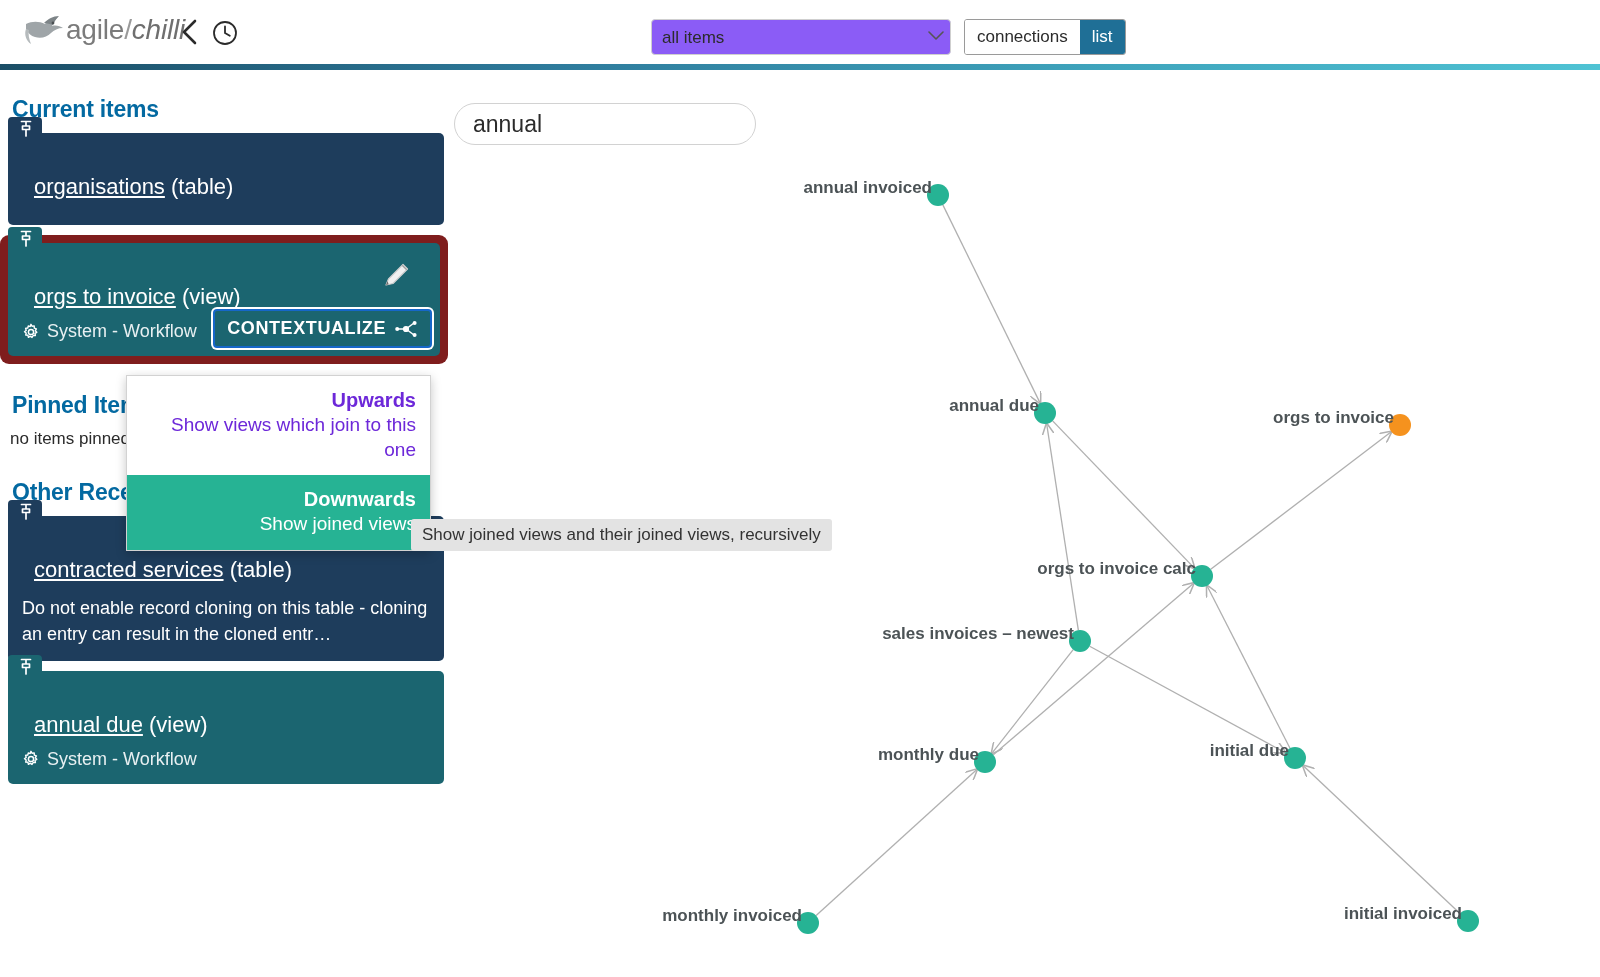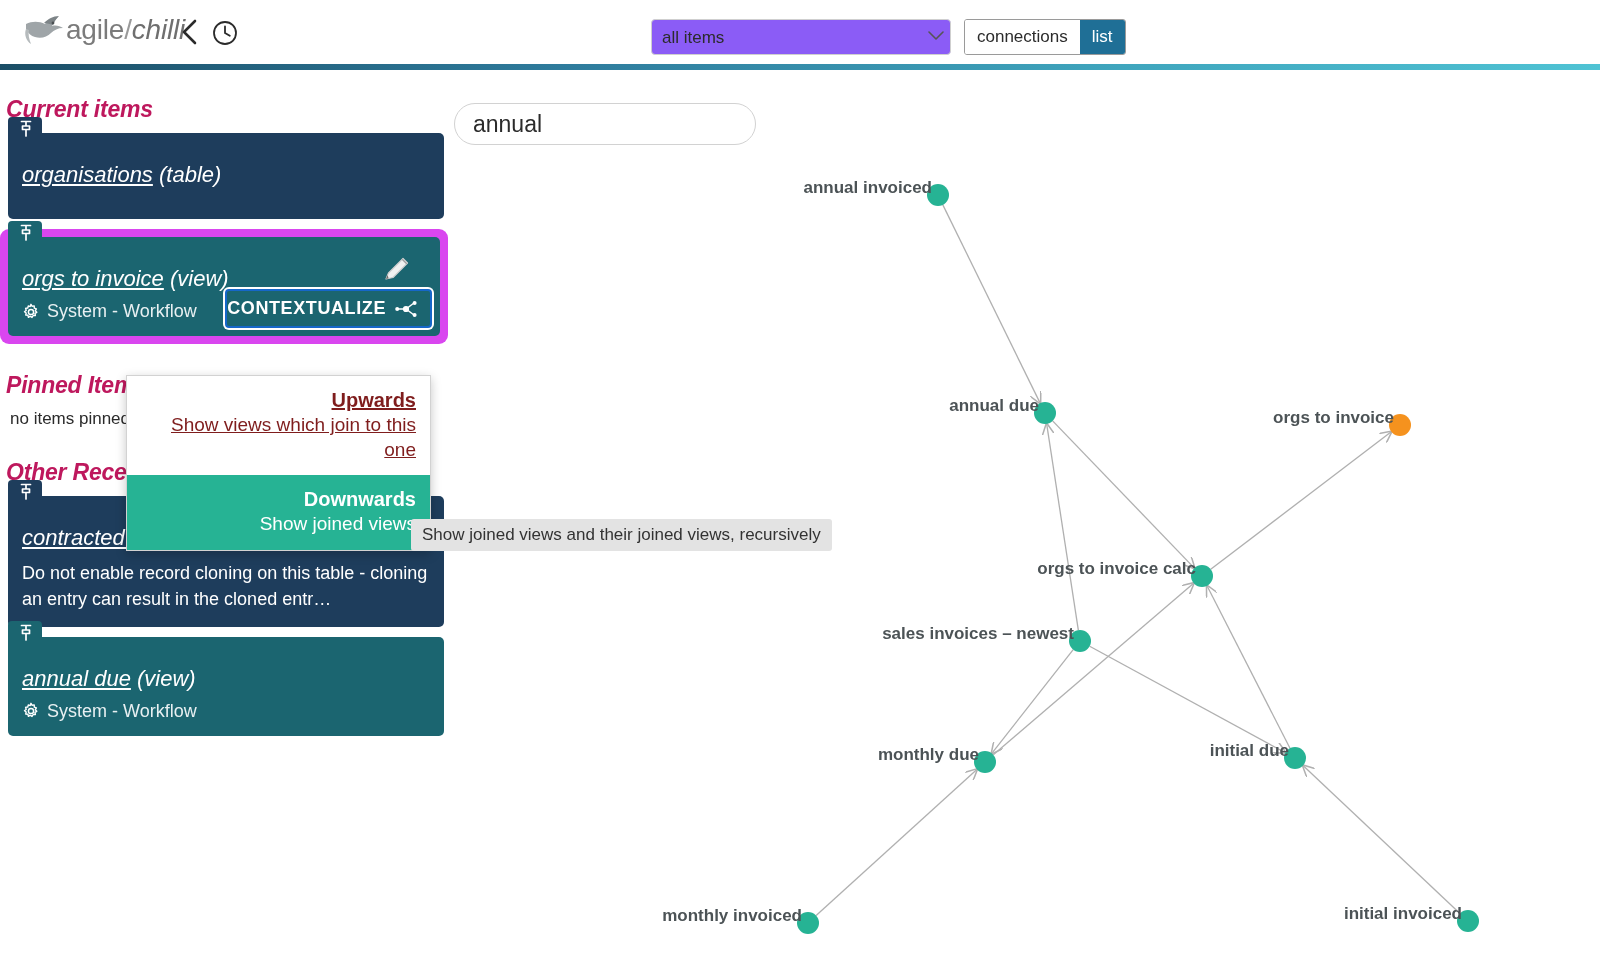--- a/index.html
+++ b/index.html
@@ -67,48 +67,48 @@
   .toggle-btn.active { background: #1f6f96; color: #fff; }
 
   .header-rule {
     position: absolute; left: 0; top: 64px; width: 1600px; height: 6px;
     background: linear-gradient(to right, #1b4e66 0%, #2e7b9c 35%, #3fa5bd 70%, #4fc3d4 100%);
   }
 
   
   .sidebar { position: absolute; left: 0; top: 78px; width: 450px; }
   .section-title {
-    font-size: 23px; font-weight: bold; color: #be185d;
-    margin: 18px 0 10px 6px; letter-spacing: -0.2px; font-style: italic;
+    font-size: 23px; font-weight: bold; color: #0369a1;
+    margin: 18px 0 10px 12px; letter-spacing: -0.2px;
   }
   .section-note { font-size: 17px; color: #2b2b2b; margin: 6px 0 0 10px; }
 
   .card-wrap { position: relative; margin: 0 0 10px 8px; width: 436px; }
   .card-wrap.selected {
-    background: #d946ef; border-radius: 9px; padding: 8px;
+    background: #7f1d1d; border-radius: 9px; padding: 8px;
     width: 448px; margin-left: 0;
   }
   .card {
     position: relative;
     background: #1e3d5c; color: #fff;
     border-radius: 5px;
     padding: 30px 14px 14px 14px;
     min-height: 86px;
   }
   .card.view { background: #1b6570; }
   .card.tall { min-height: 100px; }
   .pin-tab {
     position: absolute; left: 0; top: -16px;
     width: 34px; height: 22px;
     background: inherit;
     border-radius: 4px 4px 0 0;
   }
   .card-title {
     font-size: 22px; line-height: 1.1; color:#fff;
-    margin: 0; white-space: nowrap; font-style: italic;
+    margin: 12px; white-space: nowrap;
   }
   .card-title .name { text-decoration: underline; }
   .card-sub {
     font-size: 18px; color:#e8f0f2; margin-top: 10px;
     display: flex; align-items: center; gap: 7px;
   }
   .card-desc {
     font-size: 18px; line-height: 1.45; color:#fff; margin-top: 10px;
   }
   .edit-btn {
@@ -117,41 +117,41 @@
     border-radius: 5px;
     display: flex; align-items: center; justify-content: center;
     cursor: pointer;
   }
   .ctx-btn {
     position: absolute; right: 8px; bottom: 8px;
     border: 2px solid #1667c9;
     background: #1b6570;
     color: #fff; font-size: 18px; font-weight: 600;
     letter-spacing: 0.6px;
-    padding: 7px 12px 7px 0;
+    padding: 7px 12px 7px 12px;
     border-radius: 4px;
     display:flex; align-items:center; gap: 8px;
     box-shadow: 0 0 0 2px #ffffff;
     cursor: pointer;
     white-space: nowrap;
   }
 
   
   .ctx-menu {
     position: absolute; left: 126px; top: 375px;
     width: 305px;
     background: #fff;
     border: 1px solid #d2d2d2;
     box-shadow: 0 3px 10px rgba(0,0,0,0.22);
     z-index: 40;
   }
   .ctx-menu-item { padding: 11px 14px 13px 14px; text-align: right; cursor: pointer; }
   .ctx-menu-item .mtitle { font-size: 20px; font-weight: bold; line-height: 1.3; }
   .ctx-menu-item .msub { font-size: 19px; line-height: 1.3; }
-  .ctx-menu-item.up { background:#fff; color:#7f1d1d;text-decoration:underline; }
+  .ctx-menu-item.up { background:#fff; color:#6d28d9; }
   .ctx-menu-item.down { background:#26b394; color:#fff;padding-left:16px; }
   .ctx-tooltip {
     position: absolute; left: 411px; top: 519px;
     background: #e3e3e3; color:#333; font-size: 17px;
     padding: 6px 11px; border-radius: 3px;
     white-space: nowrap; z-index: 45;
   }
 
   
   .graph-pane { position: absolute; left: 450px; top: 78px; width: 1150px; height: 899px; }

